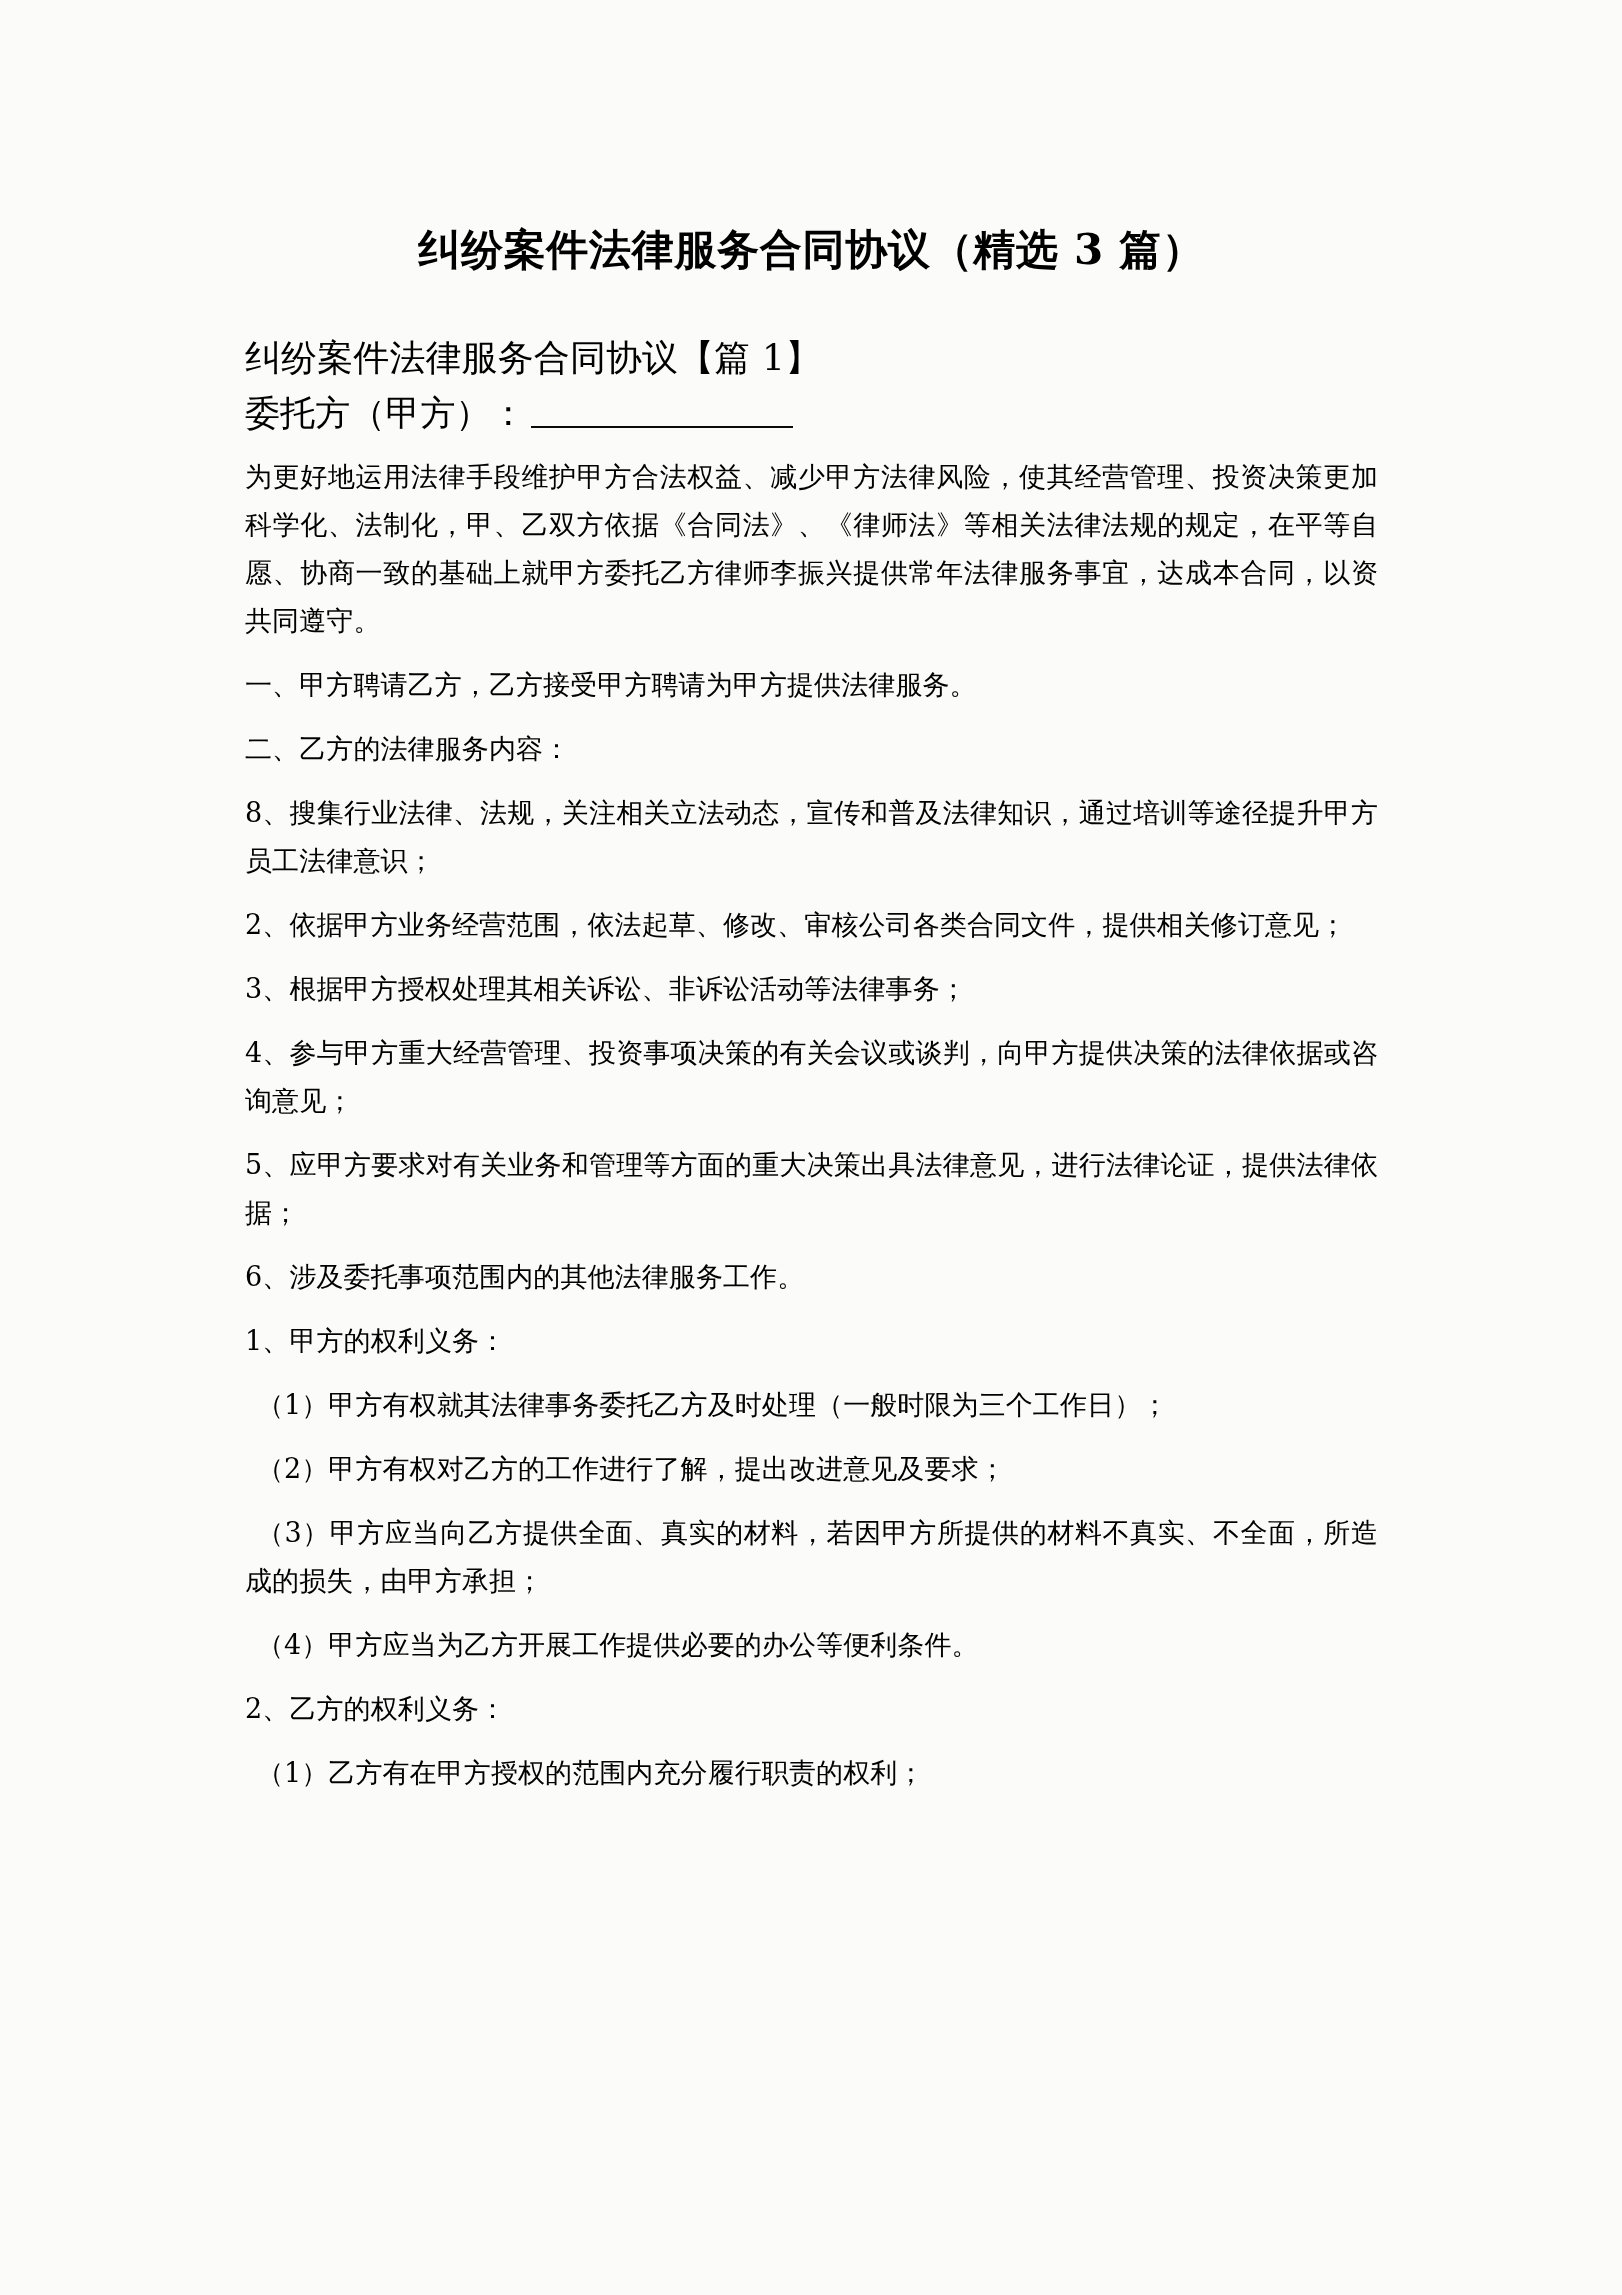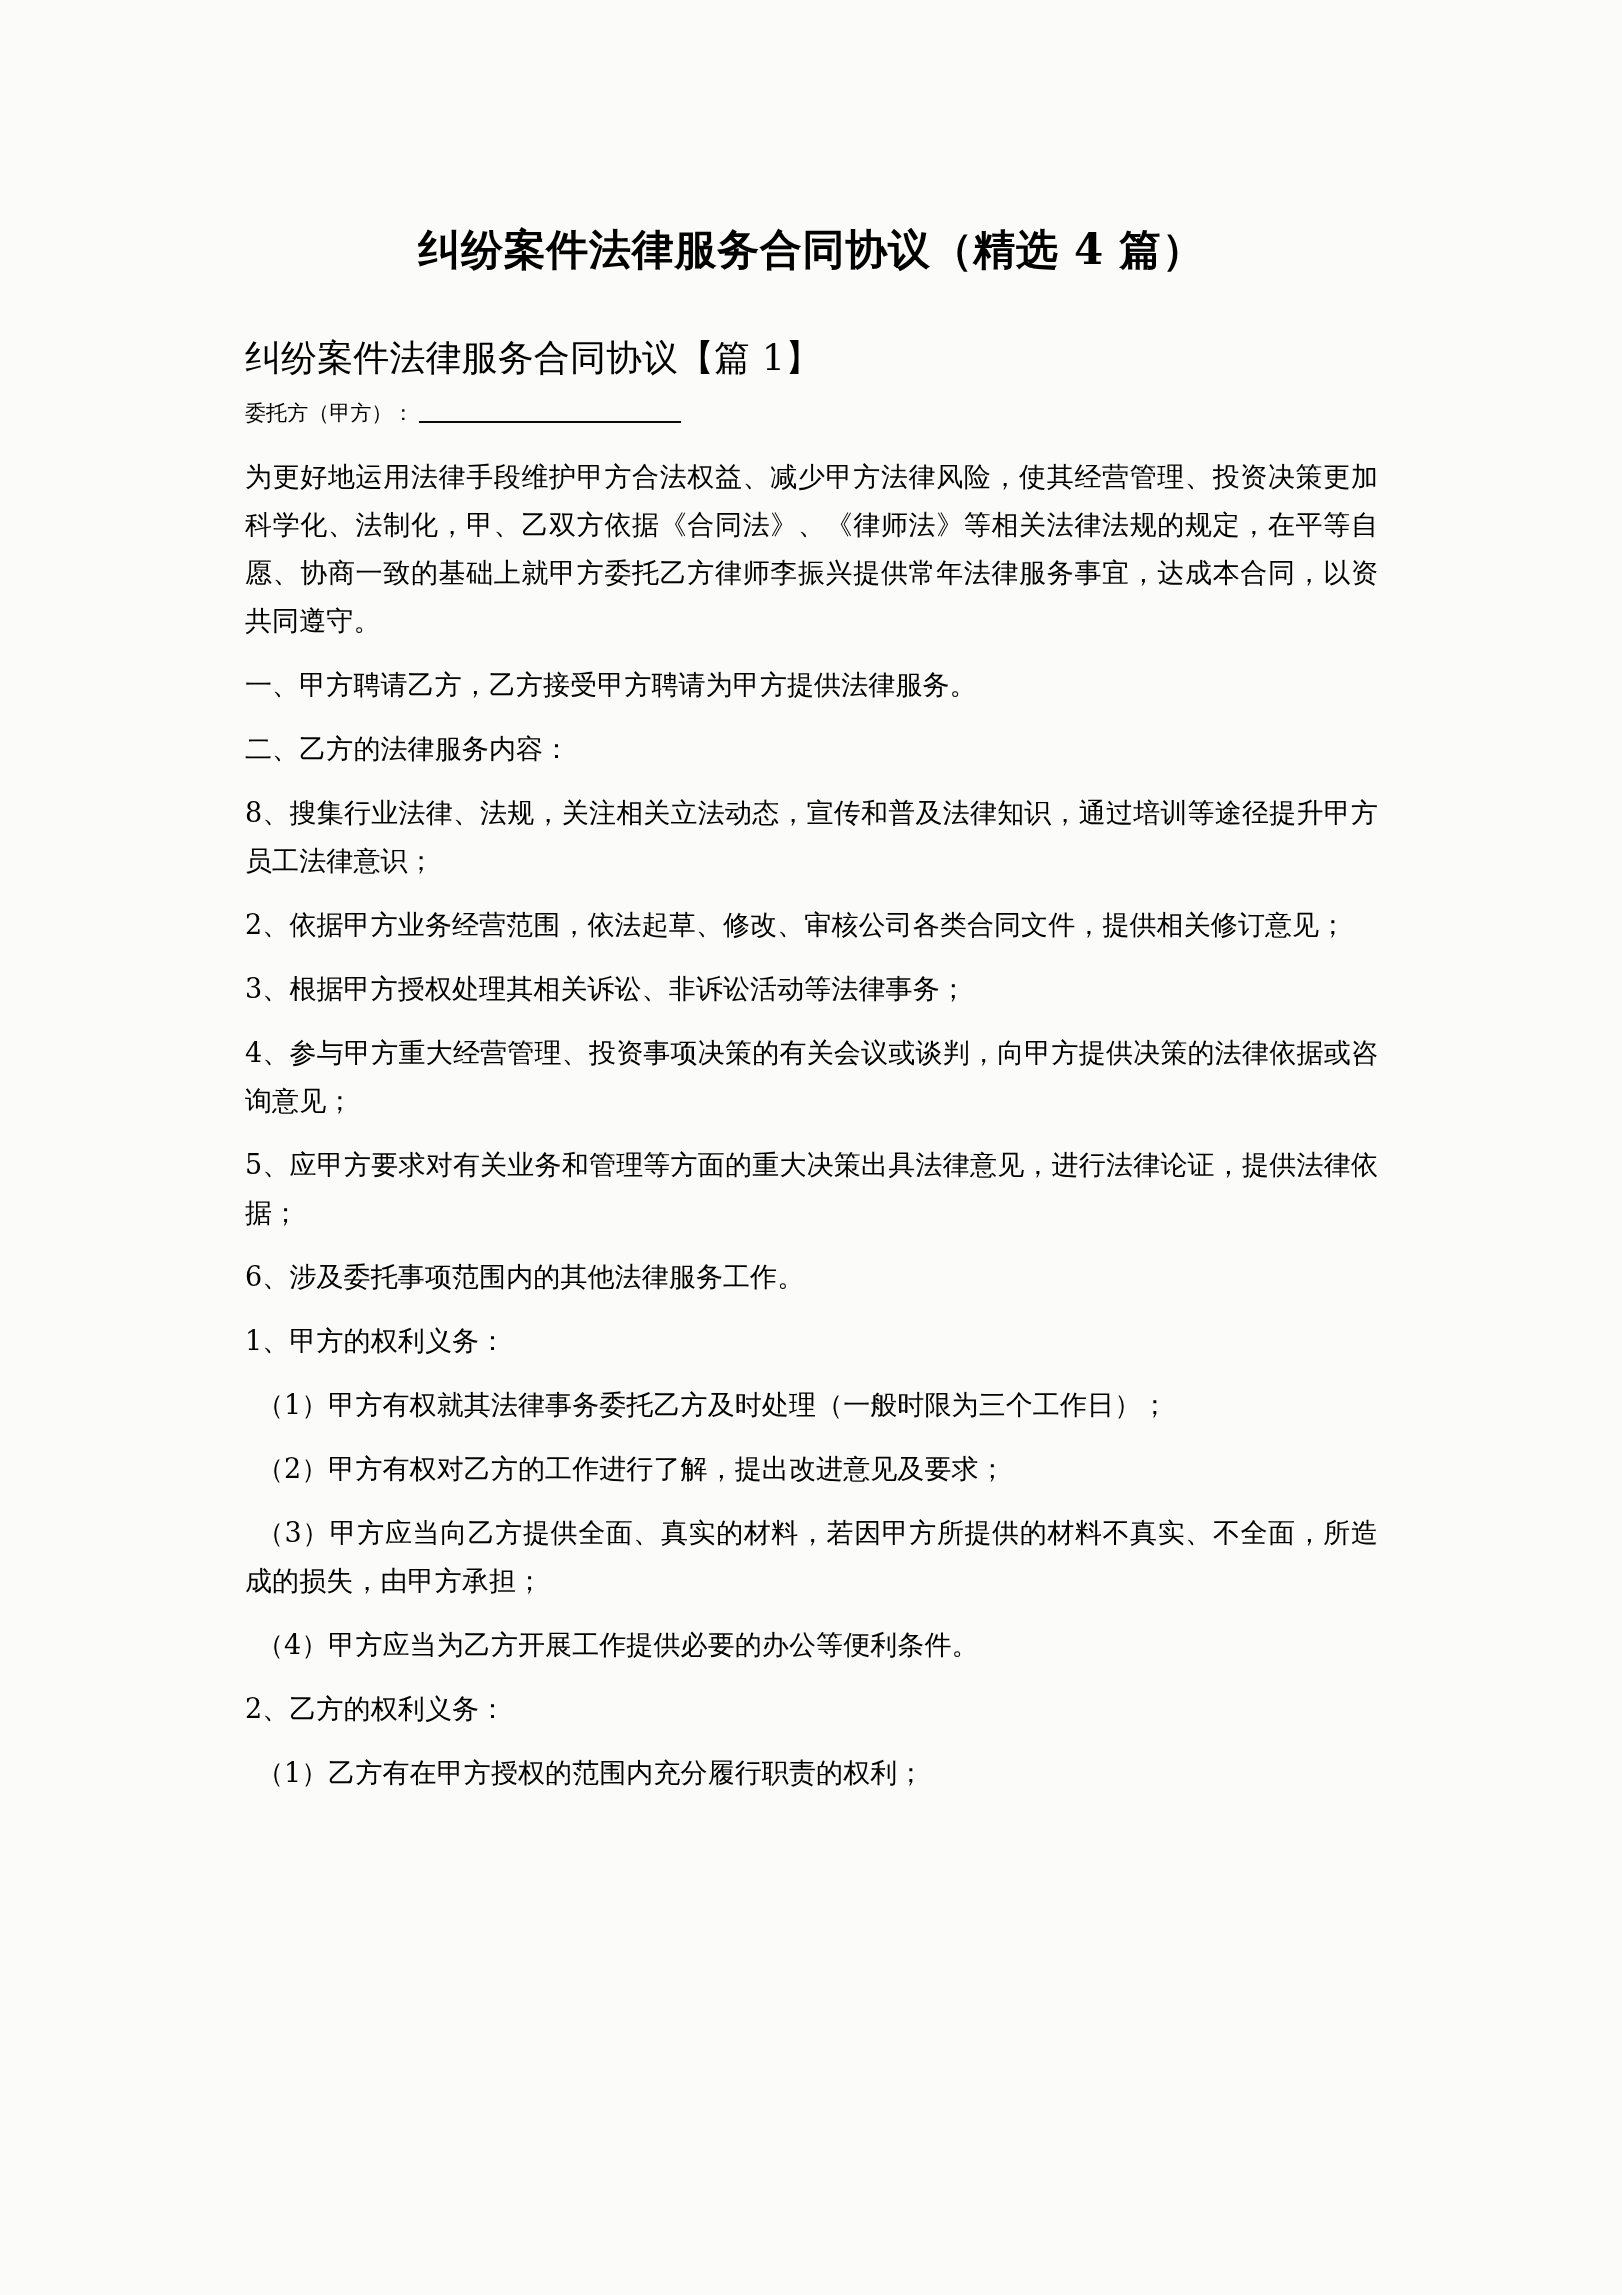--- a/index.html
+++ b/index.html
@@ -51,41 +51,41 @@
   .para.sub-indent {
     text-indent: 11.8px;
   }
   .subtitle {
     font-size: 36px;
     line-height: 48px;
     margin: 0;
     letter-spacing: 0.1px;
   }
   .fill-row {
-    font-size: 21px;
+    font-size: 35px;
     line-height: 48px;
     margin: 0;
     white-space: nowrap;
     letter-spacing: 0.1px;
   }
   .fill-line {
     display: inline-block;
     width: 262px;
     border-bottom: 2px solid #0a0a0a;
     vertical-align: -3.9px;
     margin-left: 5.2px;
   }
   .spacer-xs { height: 6.5px; }
 </style>
 </head>
 <body>
 
 <div class="page">
 
-  <h1 class="doc-title">纠纷案件法律服务合同协议（精选 4 篇）</h1>
+  <h1 class="doc-title">纠纷案件法律服务合同协议（精选 3 篇）</h1>
 
   <div class="body-block">
 
     <p class="subtitle">纠纷案件法律服务合同协议【篇 1】</p>
 
     <div class="spacer-xs"></div>
 
     <p class="fill-row">
       <span>委托方（甲方）：</span><span class="fill-line"></span>
     </p>

